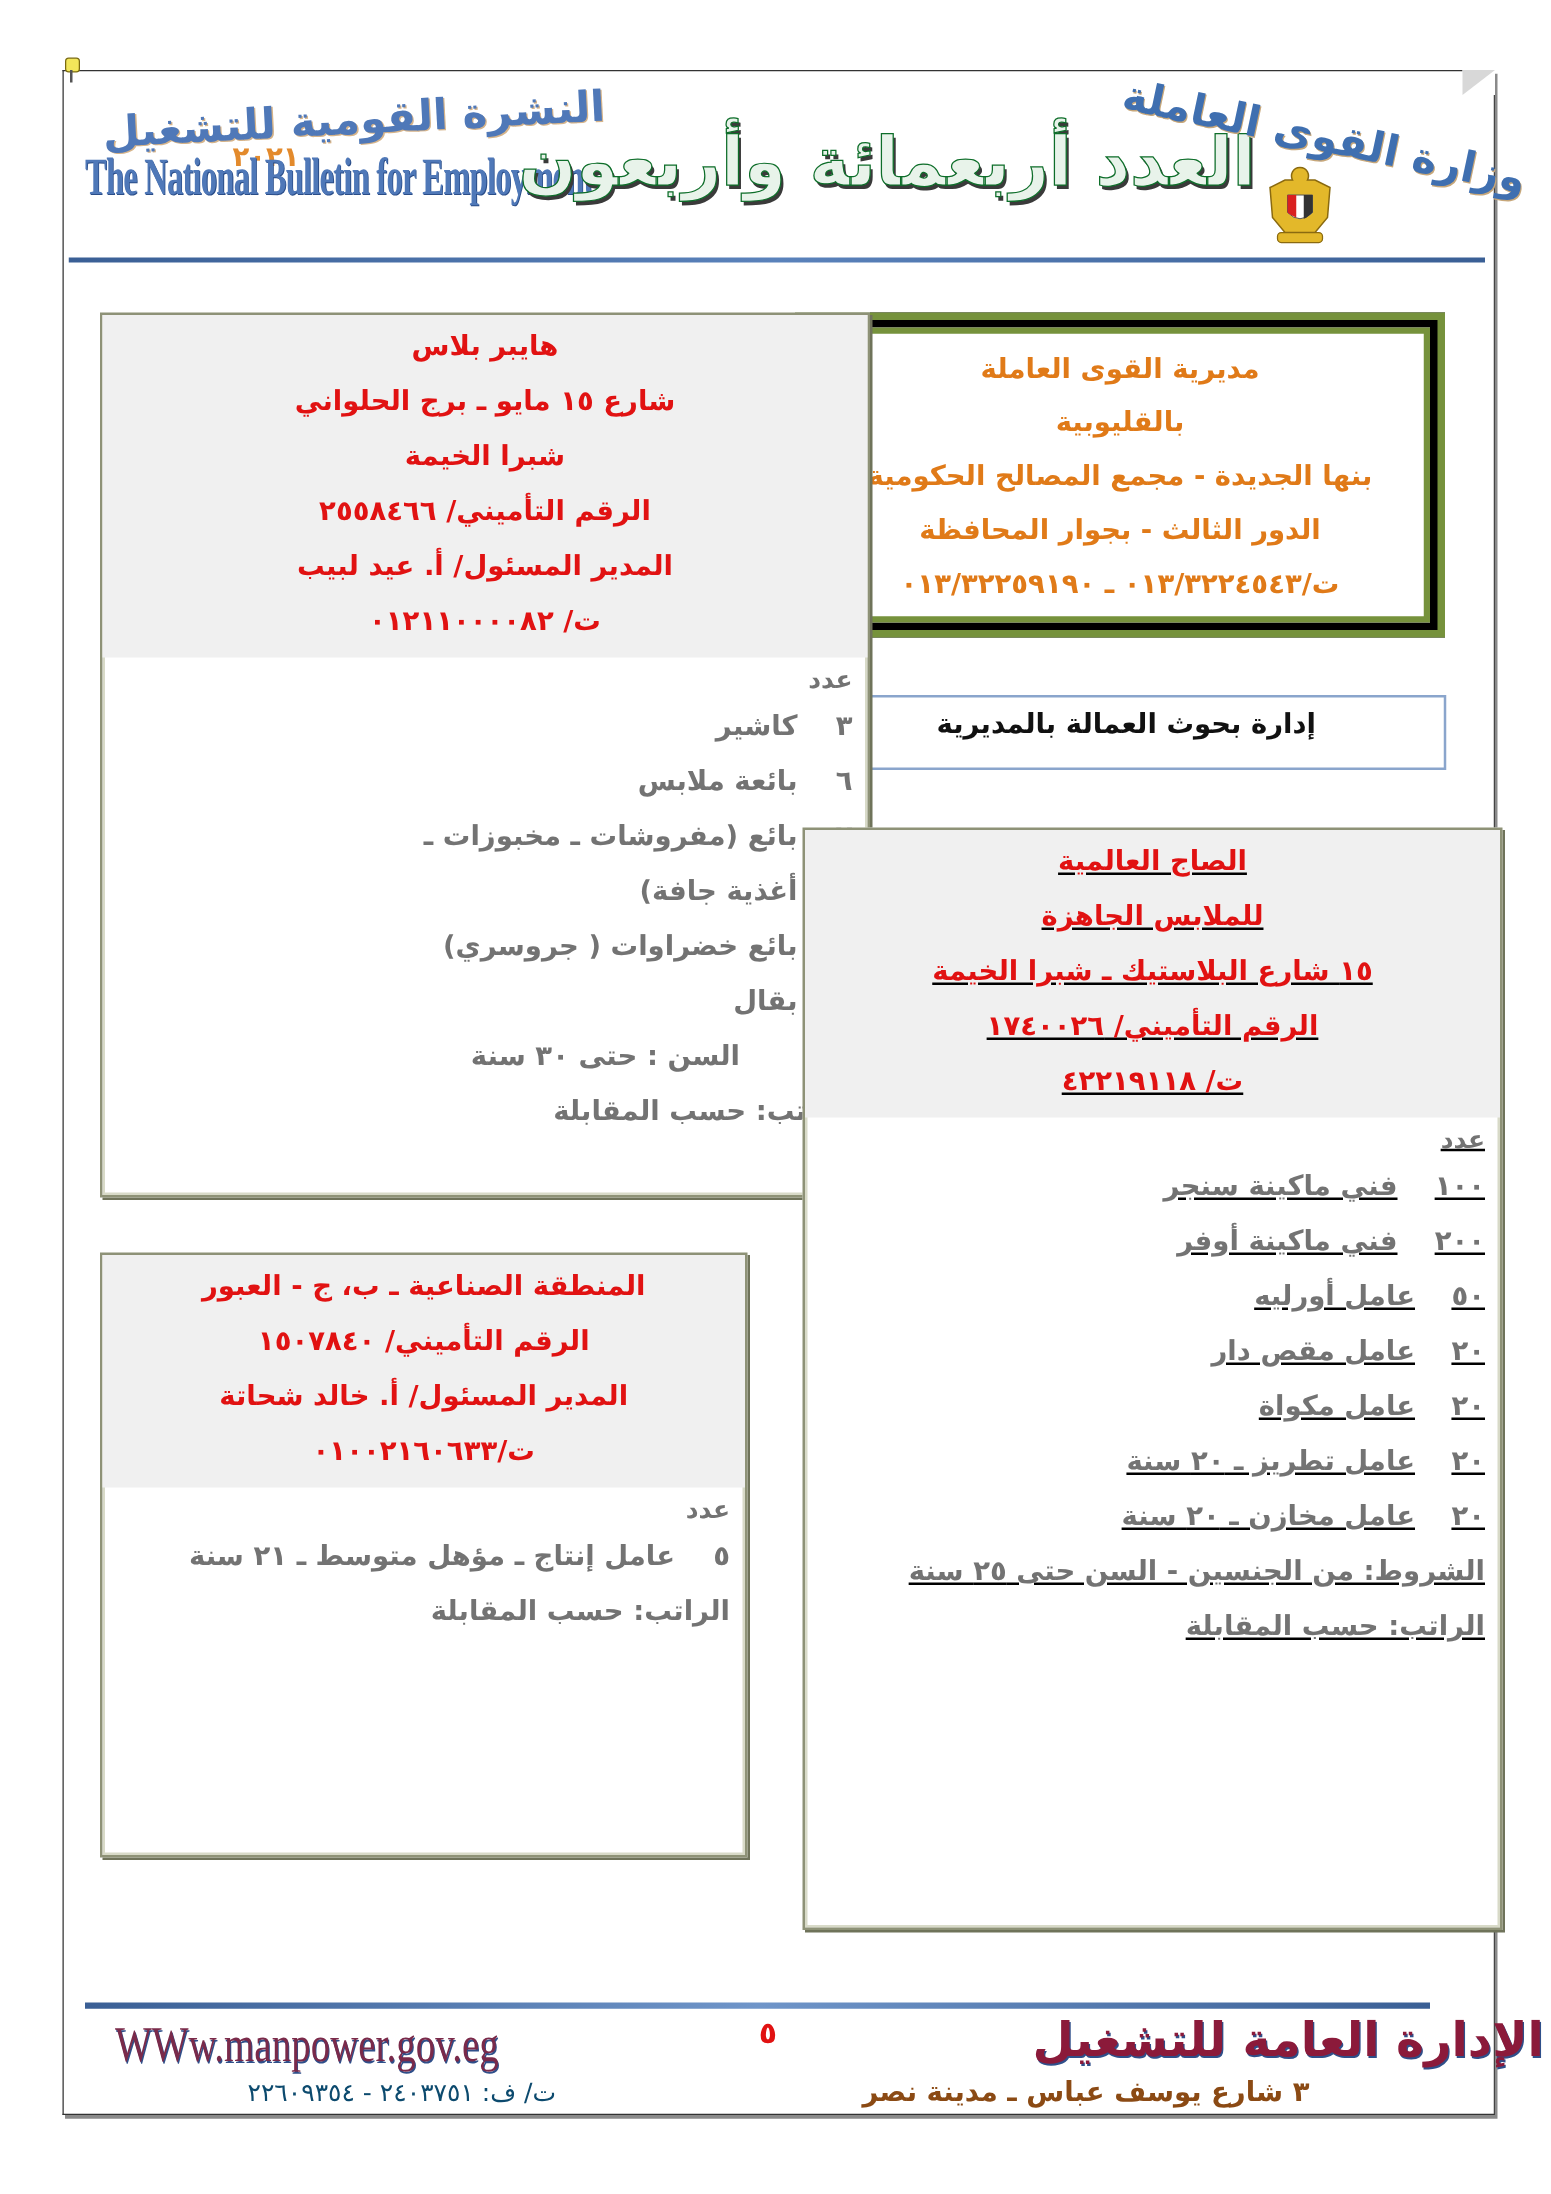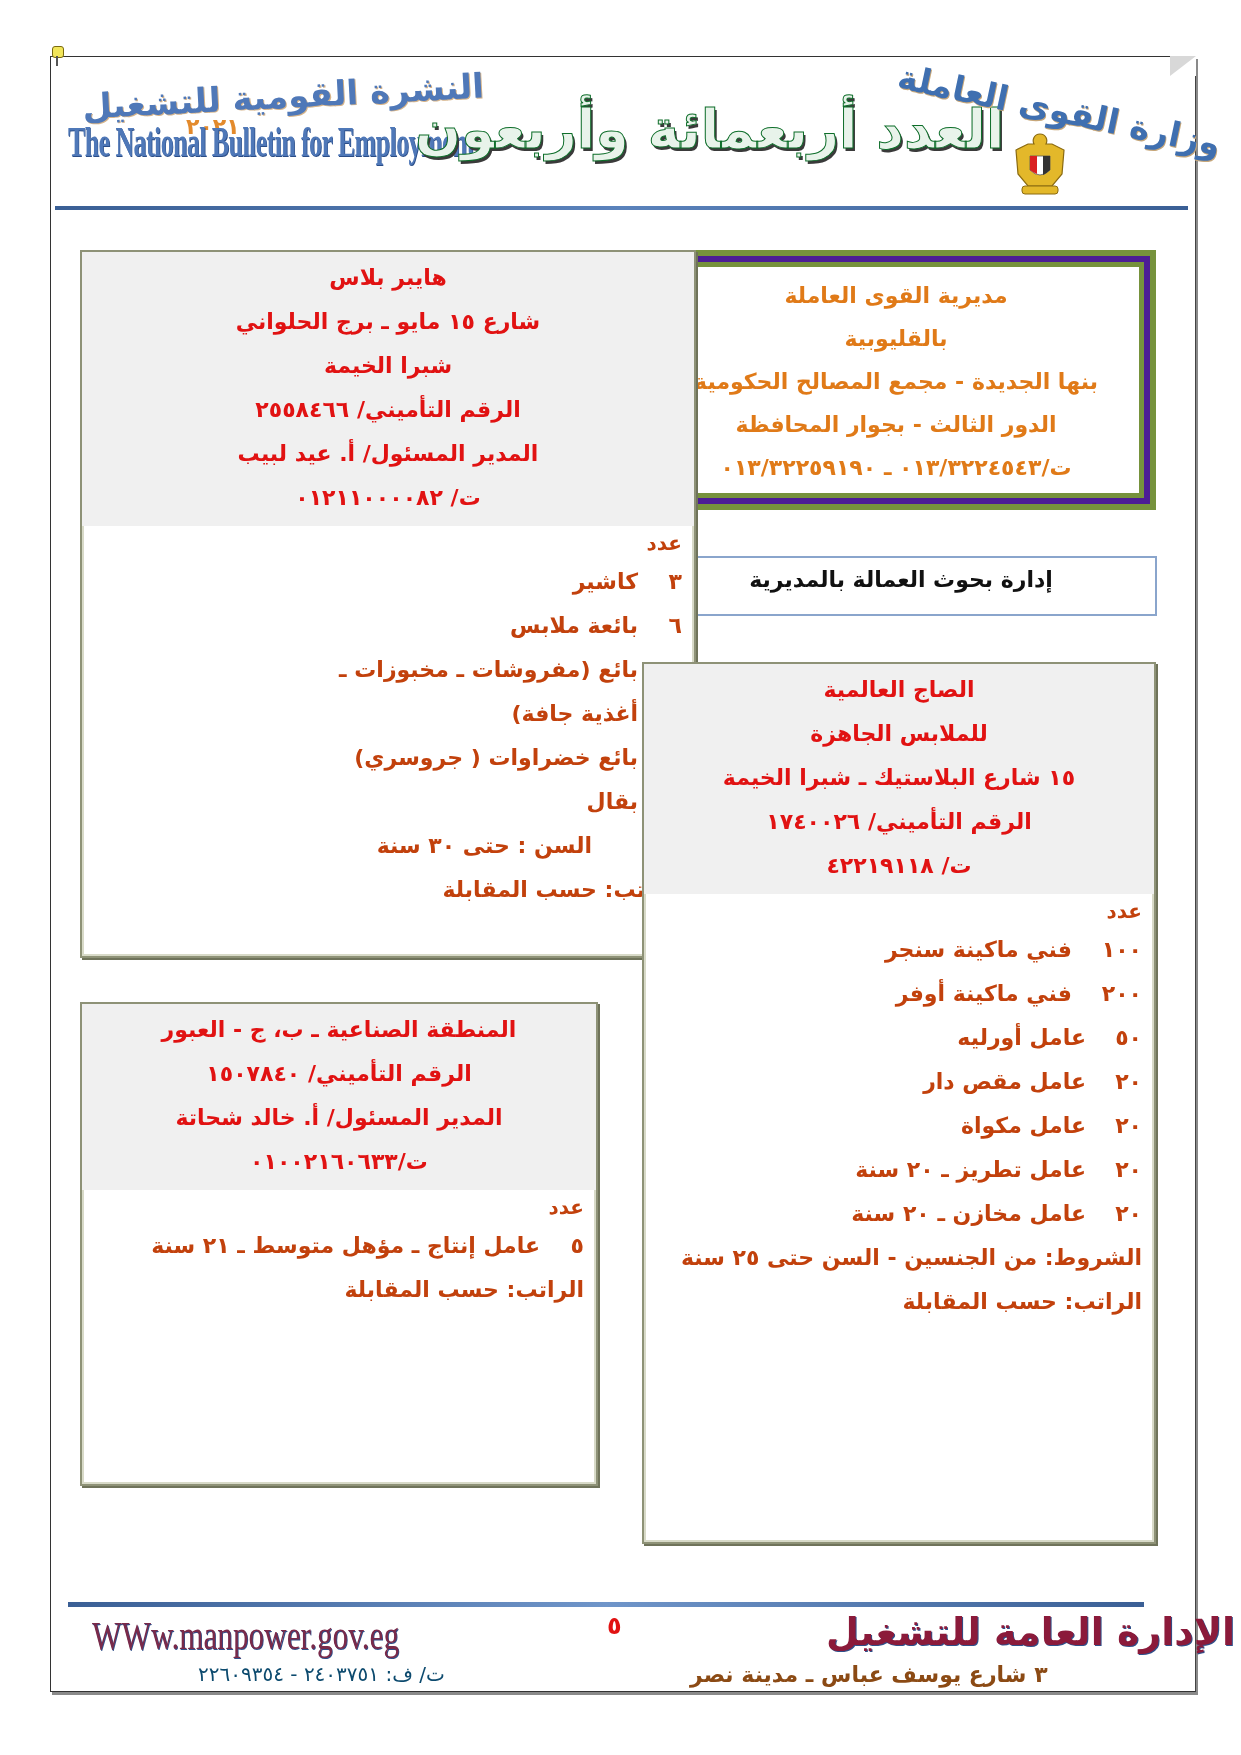--- a/index.html
+++ b/index.html
@@ -14,32 +14,32 @@
   
   .hdr-en { position:absolute; left:68px; top:118px; font-family:"Liberation Serif", serif; font-weight:bold; font-size:42px; color:#4f78b8; transform:scaleX(0.62); transform-origin:left top; letter-spacing:-1px; white-space:nowrap; text-shadow:1px 1px 0 #2a4d88; }
   .hdr-ar-bulletin { position:absolute; left:82px; top:76px; font-size:34px; color:#4f78b8; font-weight:bold; direction:rtl; white-space:nowrap; text-shadow:1px 1px 0 #d6b48a; transform:rotate(-3deg); }
   .hdr-year { position:absolute; left:186px; top:114px; font-size:22px; color:#e38a2c; font-weight:bold; letter-spacing:6px; }
   .hdr-issue { position:absolute; left:415px; top:98px; font-size:54px; color:#1e9a3c; font-weight:bold; direction:rtl; white-space:nowrap; -webkit-text-stroke:1px #0e6e2a; color:#e8f3ea; text-shadow:2px 3px 0 #3a3a3a; }
   .hdr-ministry { position:absolute; left:895px; top:90px; font-size:34px; color:#3f6fb0; font-weight:bold; direction:rtl; white-space:nowrap; transform:rotate(12deg); text-shadow:1px 1px 0 #c7a77a; }
   .eagle { position:absolute; left:1008px; top:130px; width:64px; height:70px; }
   .hdr-rule { position:absolute; left:55px; top:206px; width:1133px; height:4px; background:linear-gradient(90deg,#3a5f95,#5a82bb,#3a5f95); }
 
   
-  .box-dir { position:absolute; left:636px; top:250px; width:520px; height:260px; border:6px solid #76923c; box-sizing:border-box; background:#4c1d95; }
+  .box-dir { position:absolute; left:636px; top:250px; width:520px; height:260px; border:6px solid #76923c; box-sizing:border-box; background:#000000; }
   .box-dir .inner { position:absolute; left:6px; top:6px; right:6px; bottom:6px; border:5px solid #76923c; background:#fff; }
   .box-dir .lines { position:absolute; left:0; right:0; top:18px; text-align:center; direction:rtl; color:#e07a18; font-weight:bold; font-size:22px; line-height:43px; }
   .box-dir .lines div { white-space:nowrap; }
 
   .research { position:absolute; left:645px; top:556px; width:512px; height:60px; background:#14532d; box-sizing:border-box; padding:0; }
   .research .in { width:100%; height:100%; background:#fff; border:2px solid #8aa5cc; box-sizing:border-box; text-align:center; line-height:44px; font-size:22px; font-weight:bold; color:#111; direction:rtl; }
 
   .card { position:absolute; border:2px solid #8e9277; box-shadow: inset 0 0 0 2px #d8dac8, 2px 2px 0 #6f735a; background:#fff; box-sizing:border-box; }
   .card .head { background:#f0f0f0; text-align:center; direction:rtl; color:#e11212; font-weight:bold; font-size:22px; line-height:44px; padding-top:4px; padding-bottom:6px; }
   .card .head div { white-space:nowrap; }
-  .card .body { direction:rtl; color:#c2410c; font-weight:bold; font-size:22px; line-height:44px; padding:0 12px;border-radius:10px; }
+  .card .body { direction:rtl; color:#737373; font-weight:bold; font-size:22px; line-height:44px; padding:0 12px;border-radius:10px; }
   .card .body .count-hdr { font-size:20px; line-height:34px; }
   .card .body .row { display:flex; white-space:nowrap; }
   .card .body .num { min-width:44px; display:inline-block; }
   .card .body .wrap { white-space:normal; }
 
   
   .foot-rule { position:absolute; left:68px; top:1602px; width:1076px; height:5px; background:linear-gradient(90deg,#3a5f95,#6f95c9,#3a5f95); }
   .foot-url { position:absolute; left:92px; top:1612px; font-family:"Liberation Serif", serif; font-size:40px; color:#7a2a4a; transform:scaleX(0.78); transform-origin:left top; white-space:nowrap; text-shadow:1px 1px 0 #2f4f8a; }
   .foot-page { position:absolute; left:607px; top:1612px; font-size:24px; color:#e11212; font-weight:bold; }
   .foot-dept { position:absolute; left:826px; top:1610px; font-size:38px; font-weight:bold; color:#8b1a3a; direction:rtl; white-space:nowrap; text-shadow:1px 1px 0 #2f4f8a; }
@@ -115,21 +115,21 @@
       </div>
     <div class="row">
         <span class="num">١٢</span>
         <span>بقال</span>
       </div>
     <div style="padding-right:90px;">السن : حتى ٣٠ سنة</div>
     <div>الراتب: حسب المقابلة</div>
   </div>
 </div>
 
-<div class="card" style="left:642px; top:662px; width:514px; height:882px;">
+<div class="card" style="left:642px; top:662px; width:560px; height:882px;text-decoration:underline;">
   <div class="head">
     <div>الصاج العالمية</div>
     <div>للملابس الجاهزة</div>
     <div>١٥ شارع البلاستيك ـ شبرا الخيمة</div>
     <div>الرقم التأميني/ ١٧٤٠٠٢٦</div>
     <div>ت/ ٤٢٢١٩١١٨</div>
   </div>
   <div class="body">
     <div class="count-hdr">عدد</div>
     <div class="row">

